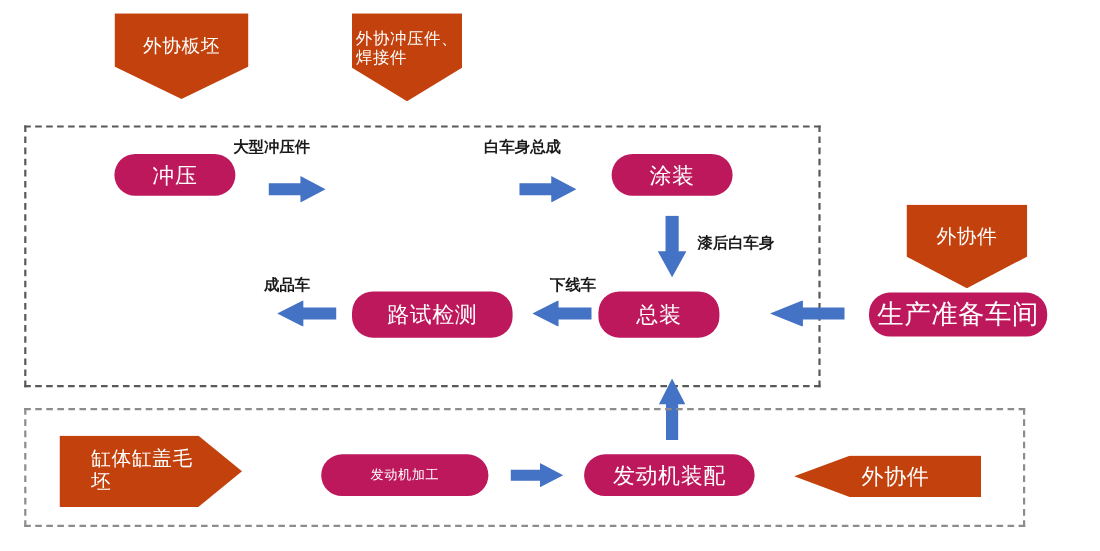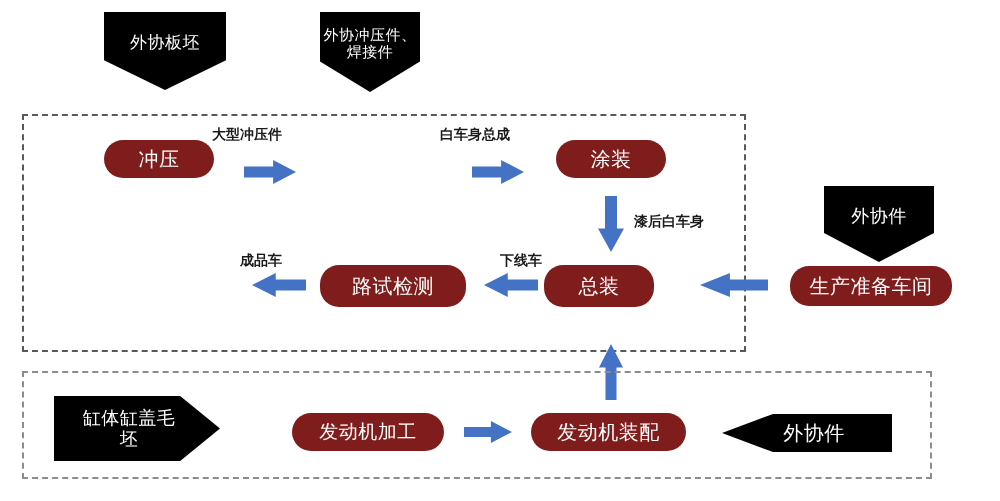--- a/index.html
+++ b/index.html
@@ -23,41 +23,41 @@
     border:2px dashed #595959;
   }
   .region.engine{
     border:2px dashed #8c8c8c;
     border-style:dashed;
   }
   
   .node{
     position:absolute;
     box-sizing:border-box;
-    background:#7f1d1d;
+    background:#be185d;
     border-radius:19px;
     color:#ffffff;
     display:flex;
     align-items:center;
     justify-content:center;
     text-align:center;
     line-height:1.12;
     white-space:pre-line;
     letter-spacing:0.5px;
   }
   
   .shape{
     position:absolute;
     box-sizing:border-box;
-    background:#000000;
+    background:#c2410c;
     color:#ffffff;
     display:flex;
     align-items:center;
     justify-content:center;
-    text-align:center;
+    text-align:left;
     line-height:1.14;
     white-space:pre-line;
     letter-spacing:0.5px;
   }
   .shape.down{
     
     clip-path:polygon(0% 0%,100% 0%,100% 62%,50% 100%,0% 62%);
   }
   .shape.left{
     clip-path:polygon(30% 0%,100% 0%,100% 100%,30% 100%,0% 50%);
@@ -146,34 +146,34 @@
   <div class="node" style="left:544px;top:265px;width:110px;height:42px;font-size:20px;">
     <span>总装</span>
   </div>
 
   <div class="barrow l" style="left:700px;top:273px;width:68px;height:24px;"></div>
 
   <div class="shape down" style="left:824px;top:186px;width:110px;height:76px;font-size:18px;">
     <span class="txt">外协件</span>
   </div>
 
-  <div class="node" style="left:790px;top:266px;width:162px;height:40px;font-size:20px;">
+  <div class="node" style="left:790px;top:266px;width:162px;height:40px;font-size:24px;">
     <span>生产准备车间</span>
   </div>
 
   <div class="barrow u" style="left:599px;top:344px;width:24px;height:56px;"></div>
 
   <div class="region engine" style="left:22px;top:371px;width:910px;height:108px;"></div>
 
   <div class="shape right" style="left:54px;top:396px;width:166px;height:65px;font-size:18px;">
     <span class="txt">缸体缸盖毛
 坯</span>
   </div>
 
-  <div class="node" style="left:292px;top:413px;width:152px;height:38px;font-size:19px;">
+  <div class="node" style="left:292px;top:413px;width:152px;height:38px;font-size:12px;">
     <span>发动机加工</span>
   </div>
 
   <div class="barrow r" style="left:464px;top:421px;width:48px;height:22px;"></div>
 
   <div class="node" style="left:531px;top:413px;width:155px;height:38px;font-size:20px;">
     <span>发动机装配</span>
   </div>
 
   <div class="shape left" style="left:722px;top:414px;width:170px;height:38px;font-size:20px;">

